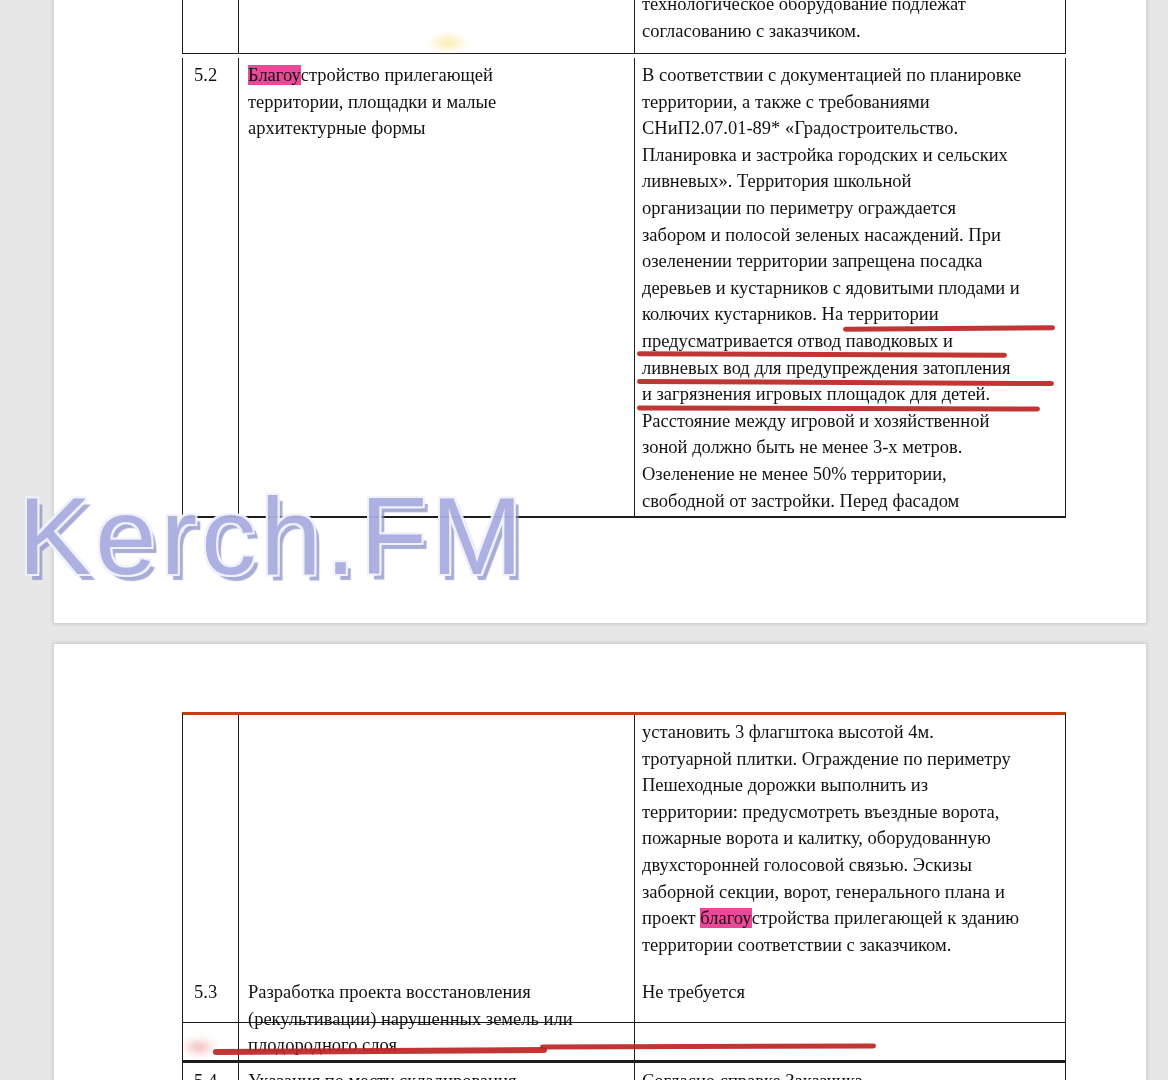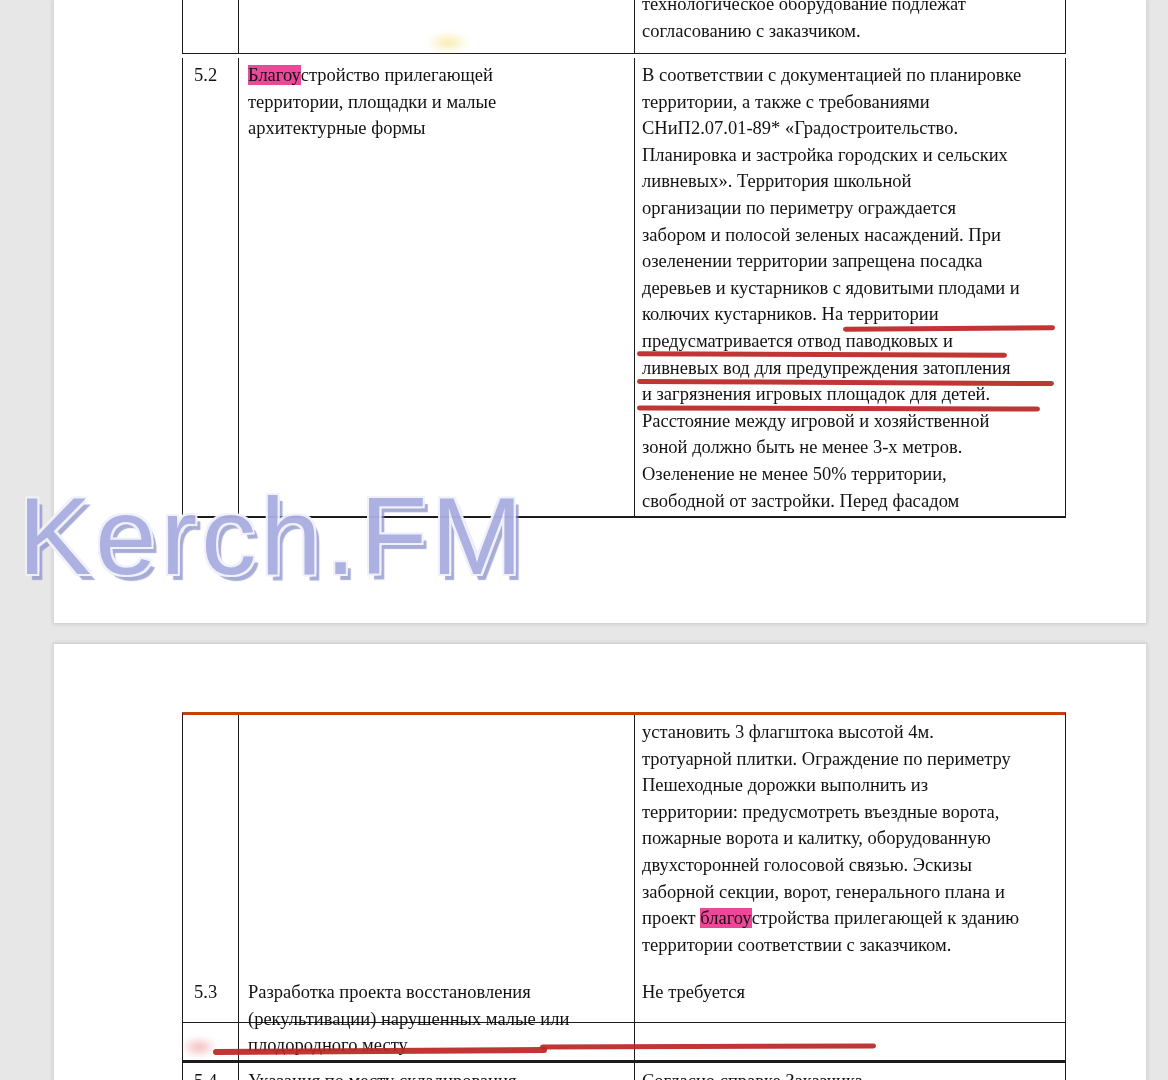--- a/index.html
+++ b/index.html
@@ -158,22 +158,22 @@
     </div>
 
     <div class="row row-53">
       <div class="vline v1"></div>
       <div class="vline v2"></div>
       <div class="cell num">
         <div class="tl">5.3</div>
       </div>
       <div class="cell desc">
           <div class="tl">Разработка проекта восстановления</div>
-          <div class="tl">(рекультивации) нарушенных малые или</div>
-          <div class="tl">плодородного месту</div>
+          <div class="tl">(рекультивации) нарушенных земель или</div>
+          <div class="tl">плодородного слоя</div>
         </div>
       <div class="cell val">
           <div class="tl">Не требуется</div>
         </div>
     </div>
 
     <div class="row row-54">
       <div class="vline v1"></div>
       <div class="vline v2"></div>
       <div class="cell num">

